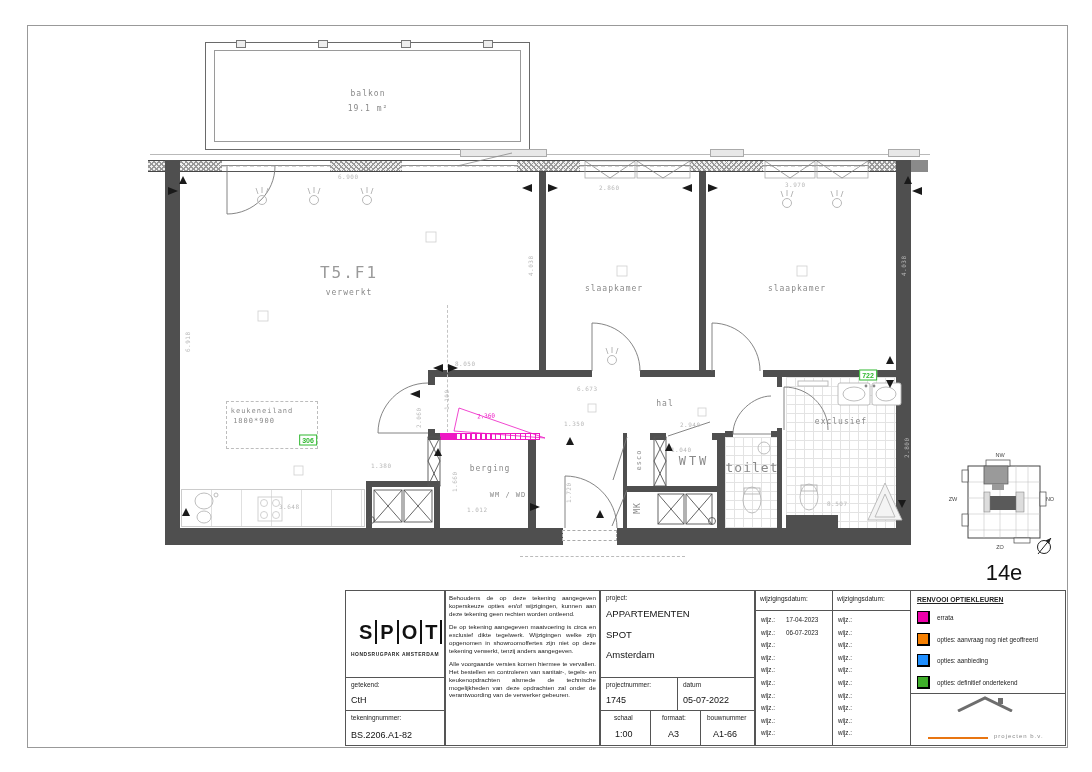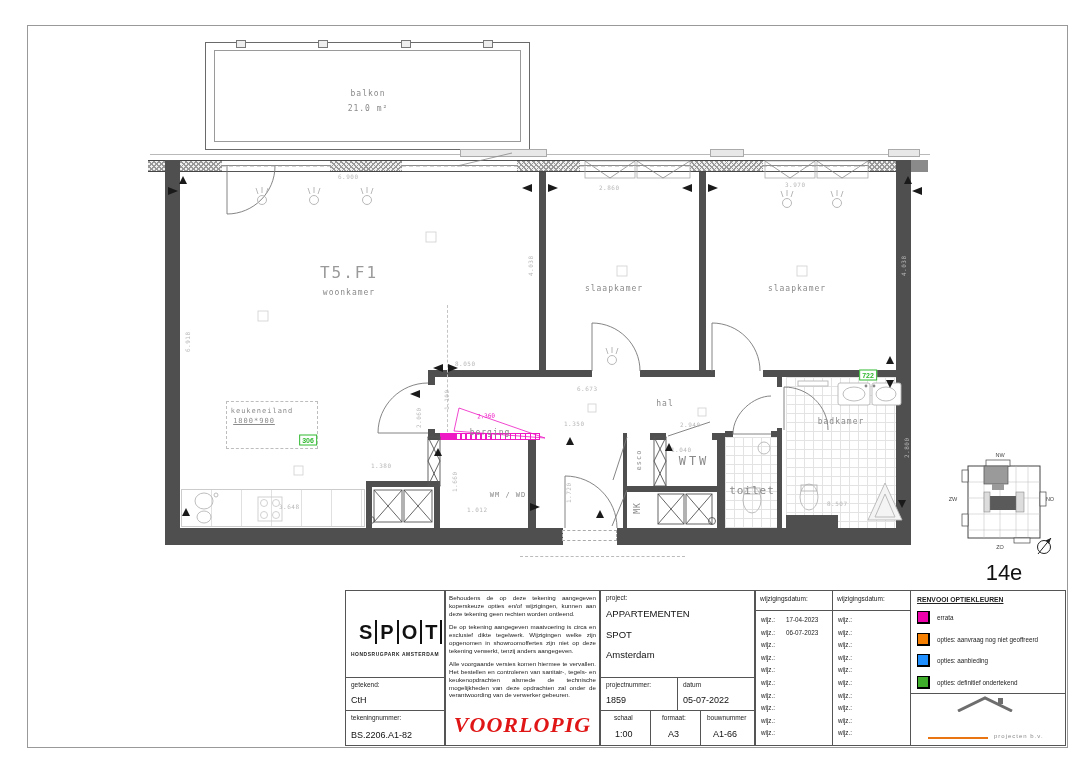--- a/index.html
+++ b/index.html
@@ -366,35 +366,35 @@
     </g>
 
     <g stroke="#222" stroke-width="1" fill="none">
       <circle cx="1044" cy="547" r="6.5"></circle>
       <line x1="1038" y1="554" x2="1051" y2="538"></line>
       <polygon points="1051,538 1045.5,540.5 1049,544" fill="#222" stroke="none"></polygon>
     </g>
   </svg>
 
   <span class="roomlbl" style="left:368px;top:93px;">balkon</span>
-  <span class="roomlbl" style="left:368px;top:108px;">21.0 m²</span>
+  <span class="roomlbl" style="left:368px;top:108px;">19.1 m²</span>
   <span class="roomlbl big" style="left:349px;top:272px;">T5.F1</span>
-  <span class="roomlbl" style="left:349px;top:292px;">woonkamer</span>
+  <span class="roomlbl" style="left:349px;top:292px;">verwerkt</span>
   <span class="roomlbl" style="left:614px;top:288px;">slaapkamer</span>
   <span class="roomlbl" style="left:797px;top:288px;">slaapkamer</span>
   <span class="roomlbl" style="left:665px;top:403px;">hal</span>
-  <span class="roomlbl" style="left:490px;top:432px;">berging</span>
+  <span class="roomlbl" style="left:490px;top:468px;">berging</span>
   <span class="roomlbl" style="left:508px;top:495px;font-size:7px;">WM / WD</span>
   <span class="roomlbl wtwlbl" style="left:694px;top:461px;">WTW</span>
-  <span class="roomlbl" style="left:752px;top:490px;font-size:11px;">toilet</span>
-  <span class="roomlbl" style="left:841px;top:421px;">badkamer</span>
+  <span class="roomlbl" style="left:752px;top:467px;font-size:13px;">toilet</span>
+  <span class="roomlbl" style="left:841px;top:421px;">exclusief</span>
   <span class="roomlbl vert" style="left:639px;top:460px;font-size:7px;">esco</span>
   <span class="roomlbl vert" style="left:637px;top:508px;">MK</span>
   <span class="roomlbl" style="left:262px;top:411px;font-size:7px;">keukeneiland</span>
-  <span class="roomlbl" style="left:254px;top:421px;font-size:7px;text-decoration:underline;">1800*900</span>
+  <span class="roomlbl" style="left:254px;top:421px;font-size:7px;">1800*900</span>
   <span class="gtag" style="left:308px;top:440px;">306</span>
   <span class="gtag" style="left:868px;top:375px;">722</span>
   <span class="mgdim" style="left:477px;top:412px;transform:rotate(-3deg);">2.360</span>
   <div id="dims">
       <span class="dim" style="left: 338px; top: 173px;">6.900</span>
       <span class="dim" style="left: 599px; top: 184px;">2.860</span>
       <span class="dim" style="left: 785px; top: 181px;">3.970</span>
       <span class="dim" style="left: 455px; top: 360px;">8.050</span>
       <span class="dim" style="left: 577px; top: 385px;">6.673</span>
       <span class="dim" style="left: 564px; top: 420px;">1.350</span>
@@ -443,28 +443,27 @@
   <span class="lab" style="left:351px;top:681px;">getekend:</span>
   <span class="val" style="left:351px;top:695px;">CtH</span>
   <span class="lab" style="left:351px;top:714px;">tekeningnummer:</span>
   <span class="val" style="left:351px;top:730px;">BS.2206.A1-82</span>
 
   <div class="abs" style="left:449px;top:594px;width:147px;">
     <p class="disc">Behoudens de op deze tekening aangegeven koperskeuze opties en/of wijzigingen, kunnen aan deze tekening geen rechten worden ontleend.</p>
     <p class="disc">De op tekening aangegeven maatvoering is circa en exclusief dikte tegelwerk. Wijzigingen welke zijn opgenomen in showroomoffertes zijn niet op deze tekening verwerkt, tenzij anders aangegeven.</p>
     <p class="disc">Alle voorgaande versies komen hiermee te vervallen. Het bestellen en controleren van sanitair-, tegels- en keukenopdrachten alsmede de technische mogelijkheden van deze opdrachten zal onder de verantwoording van de verwerker gebeuren.</p>
   </div>
-  <div id="voorlopig">VOORLOPIG</div>
 
   <span class="lab" style="left:606px;top:594px;">project:</span>
   <span class="val" style="left:606px;top:608px;font-size:9.5px;">APPARTEMENTEN</span>
   <span class="val" style="left:606px;top:629px;font-size:9.5px;">SPOT</span>
   <span class="val" style="left:606px;top:649px;font-size:9.5px;">Amsterdam</span>
   <span class="lab" style="left:606px;top:681px;">projectnummer:</span>
-  <span class="val" style="left:606px;top:695px;">1859</span>
+  <span class="val" style="left:606px;top:695px;">1745</span>
   <span class="lab" style="left:683px;top:681px;">datum</span>
   <span class="val" style="left:683px;top:695px;">05-07-2022</span>
   <span class="lab" style="left:614px;top:714px;">schaal</span>
   <span class="val" style="left:615px;top:729px;">1:00</span>
   <span class="lab" style="left:662px;top:714px;">formaat:</span>
   <span class="val" style="left:668px;top:729px;">A3</span>
   <span class="lab" style="left:707px;top:714px;">bouwnummer</span>
   <span class="val" style="left:713px;top:729px;">A1-66</span>
 
   <span class="lab" style="left:760px;top:595px;">wijzigingsdatum:</span>

